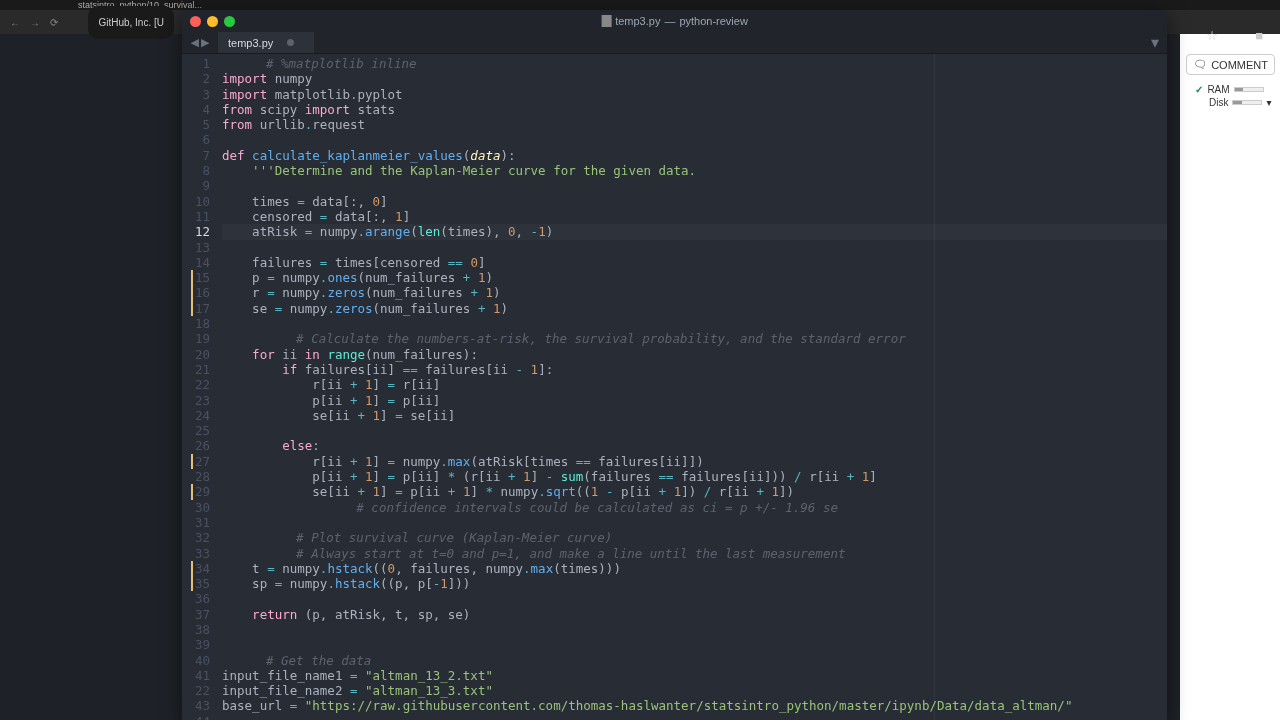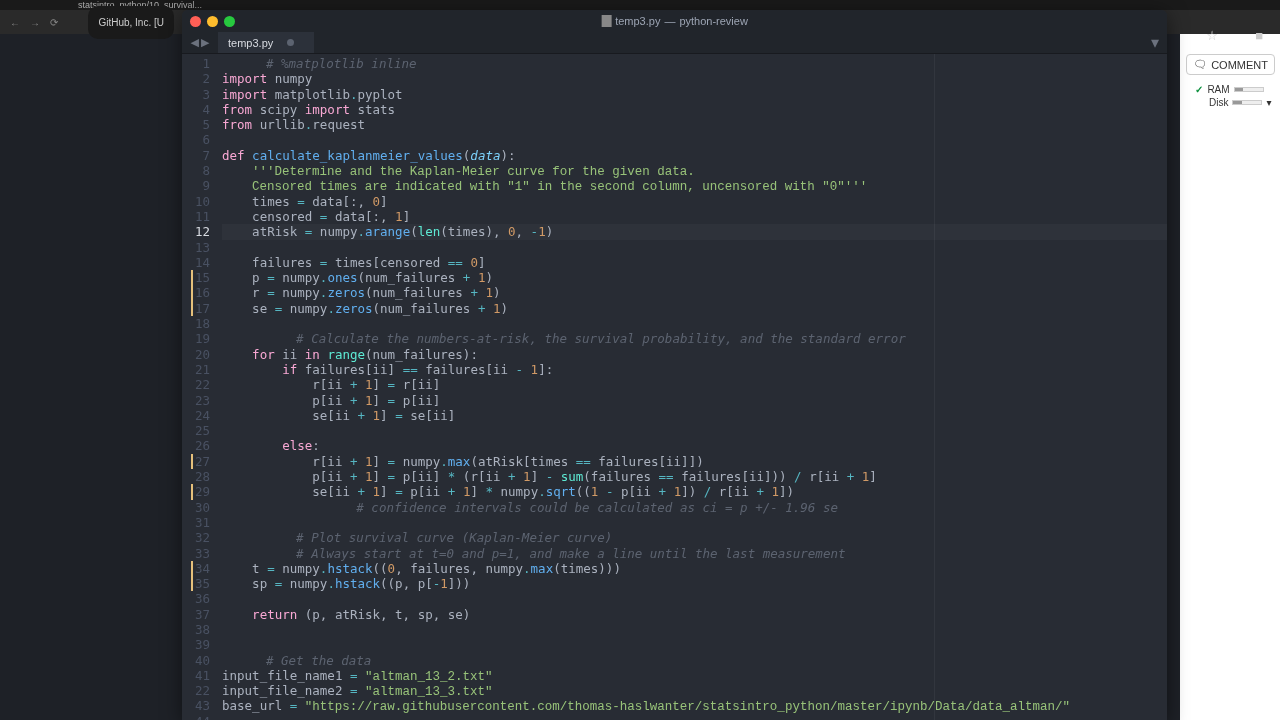--- a/index.html
+++ b/index.html
@@ -223,26 +223,26 @@
 .wrap-guide {
   position: absolute;
   left: 716px;
   top: 0;
   bottom: 0;
   width: 1px;
   background: rgba(255,255,255,0.05);
 }
 .tok-comment { color: #5c6370; font-style: italic; margin-left: 44px; }
 .tok-keyword { color: #f9a8d4; text-align: center; }
-.tok-string { color: #98c379; font-family: Liberation Mono, monospace; }
+.tok-string { color: #98c379; }
 .tok-builtin { color: #5eead4; }
 .tok-func { color: #61afef; }
 .tok-num { color: #d19a66; }
 .tok-op { color: #56b6c2; }
-.tok-param { color: #7dd3fc; font-style: italic; }
+.tok-param { color: #fef9c3; font-style: italic; }
 .tok-default { color: #abb2bf; }
 .line-rel {
   position: relative;
 }
 .git-mod {
   position: absolute;
   left: -31px;
   width: 2px;
   top: 0; height: 100%;
   background: #e5c07b;
@@ -386,21 +386,21 @@
     <div class="code" id="code">
       <div class="wrap-guide"></div>
     <div class="code-line line-rel"><span class="tok-comment"># %matplotlib inline</span></div>
         <div class="code-line line-rel"><span class="tok-keyword">import</span><span class="tok-default"> numpy</span></div>
         <div class="code-line line-rel"><span class="tok-keyword">import</span><span class="tok-default"> matplotlib</span><span class="tok-op">.</span><span class="tok-default">pyplot</span></div>
         <div class="code-line line-rel"><span class="tok-keyword">from</span><span class="tok-default"> scipy </span><span class="tok-keyword">import</span><span class="tok-default"> stats</span></div>
         <div class="code-line line-rel"><span class="tok-keyword">from</span><span class="tok-default"> urllib</span><span class="tok-op">.</span><span class="tok-default">request</span></div>
         <div class="code-line line-rel"></div>
         <div class="code-line line-rel"><span class="tok-keyword">def</span><span class="tok-default"> </span><span class="tok-func">calculate_kaplanmeier_values</span><span class="tok-default">(</span><span class="tok-param">data</span><span class="tok-default">):</span></div>
         <div class="code-line line-rel"><span class="tok-default">    </span><span class="tok-string">'''Determine and the Kaplan-Meier curve for the given data.</span></div>
-        <div class="code-line line-rel"><span class="tok-default">    </span><span class="tok-string">Censored times are indicated with "1" in the second column, uncensored with "0"'''</span></div>
+        <div class="code-line line-rel"><span class="tok-default">    </span></div>
         <div class="code-line line-rel"><span class="tok-default">    times </span><span class="tok-op">=</span><span class="tok-default"> data[:, </span><span class="tok-num">0</span><span class="tok-default">]</span></div>
         <div class="code-line line-rel"><span class="tok-default">    censored </span><span class="tok-op">=</span><span class="tok-default"> data[:, </span><span class="tok-num">1</span><span class="tok-default">]</span></div>
         <div class="code-line line-rel hl"><span class="tok-default">    atRisk </span><span class="tok-op">=</span><span class="tok-default"> numpy</span><span class="tok-op">.</span><span class="tok-func">arange</span><span class="tok-default">(</span><span class="tok-builtin">len</span><span class="tok-default">(times), </span><span class="tok-num">0</span><span class="tok-default">, </span><span class="tok-op">-</span><span class="tok-num">1</span><span class="tok-default">)</span></div>
         <div class="code-line line-rel"></div>
         <div class="code-line line-rel"><span class="tok-default">    failures </span><span class="tok-op">=</span><span class="tok-default"> times[censored </span><span class="tok-op">==</span><span class="tok-default"> </span><span class="tok-num">0</span><span class="tok-default">]</span></div>
         <div class="code-line line-rel"><span class="git-mod"></span><span class="tok-default">    p </span><span class="tok-op">=</span><span class="tok-default"> numpy</span><span class="tok-op">.</span><span class="tok-func">ones</span><span class="tok-default">(num_failures </span><span class="tok-op">+</span><span class="tok-default"> </span><span class="tok-num">1</span><span class="tok-default">)</span></div>
         <div class="code-line line-rel"><span class="git-mod"></span><span class="tok-default">    r </span><span class="tok-op">=</span><span class="tok-default"> numpy</span><span class="tok-op">.</span><span class="tok-func">zeros</span><span class="tok-default">(num_failures </span><span class="tok-op">+</span><span class="tok-default"> </span><span class="tok-num">1</span><span class="tok-default">)</span></div>
         <div class="code-line line-rel"><span class="git-mod"></span><span class="tok-default">    se </span><span class="tok-op">=</span><span class="tok-default"> numpy</span><span class="tok-op">.</span><span class="tok-func">zeros</span><span class="tok-default">(num_failures </span><span class="tok-op">+</span><span class="tok-default"> </span><span class="tok-num">1</span><span class="tok-default">)</span></div>
         <div class="code-line line-rel"></div>
         <div class="code-line line-rel"><span class="tok-comment">    # Calculate the numbers-at-risk, the survival probability, and the standard error</span></div>

